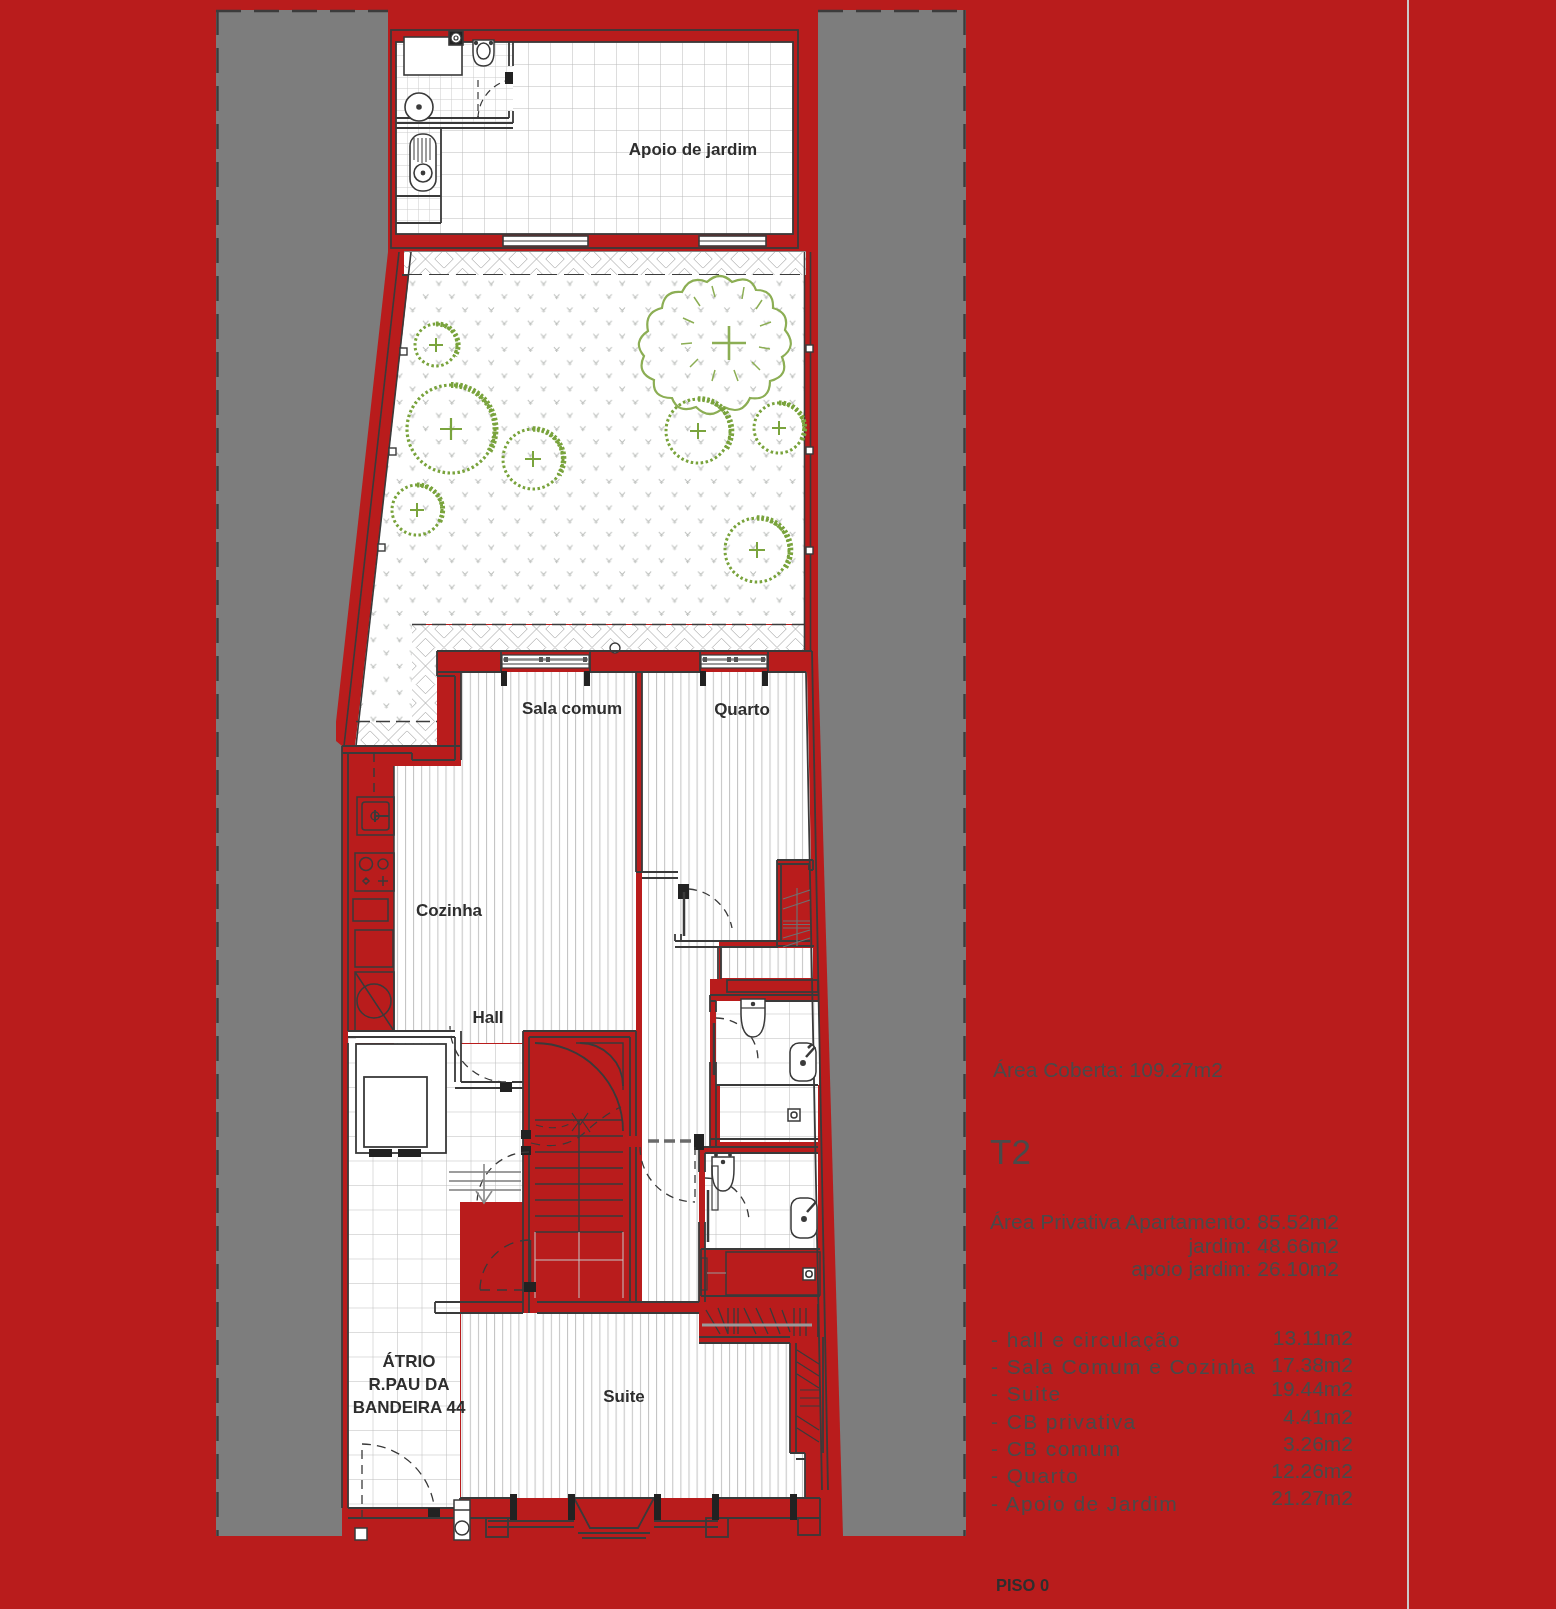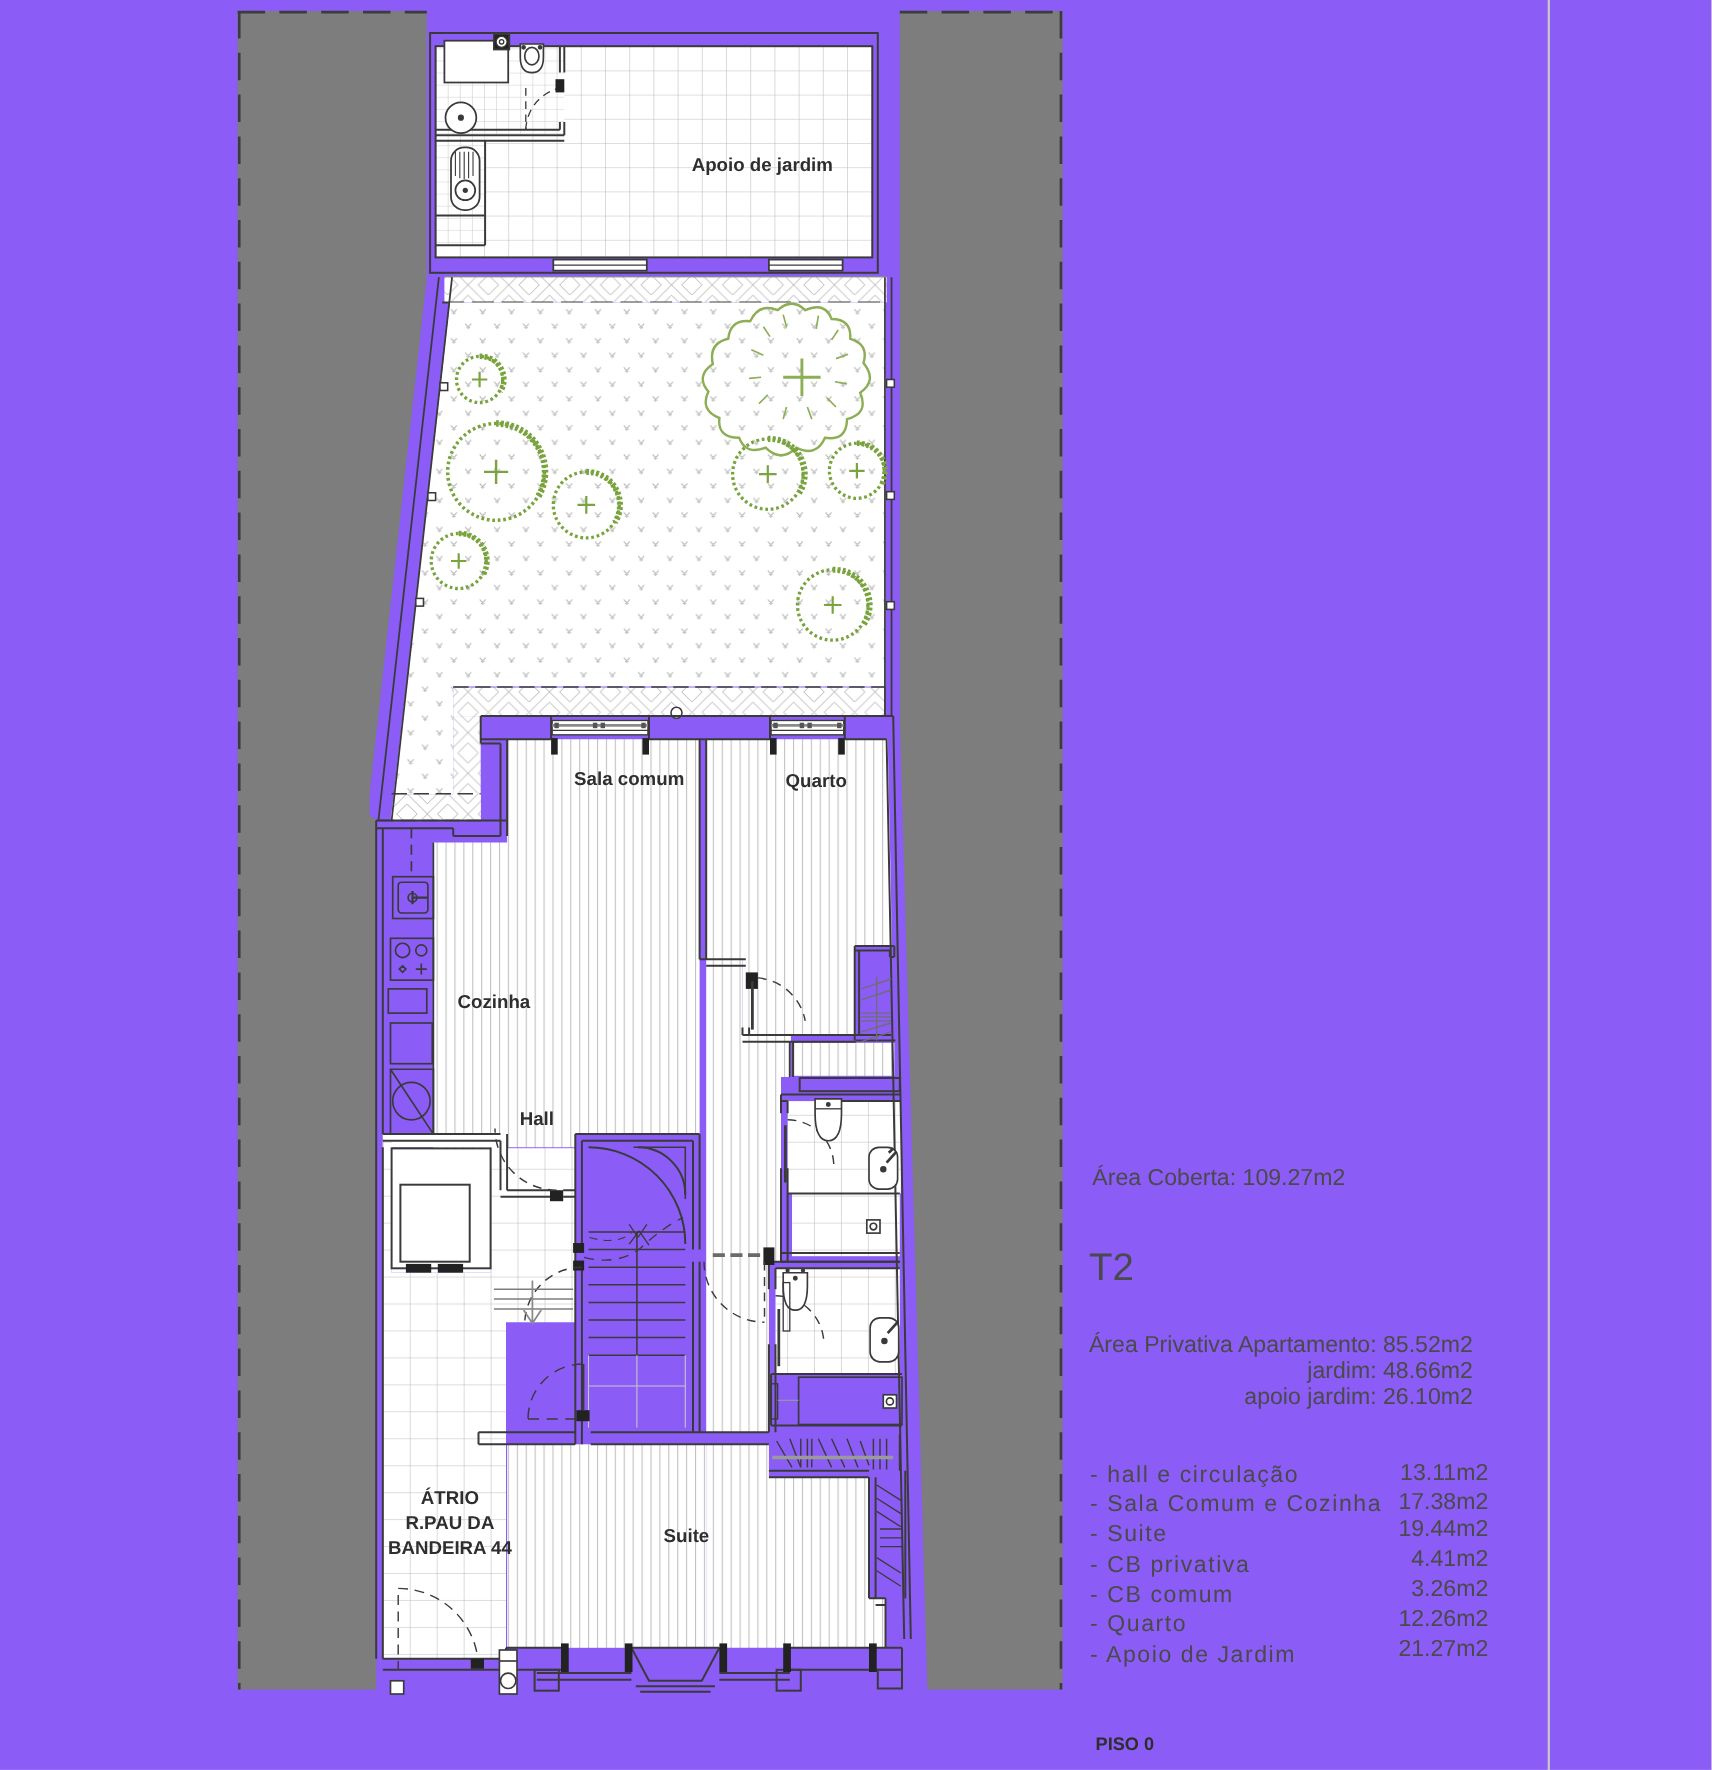--- a/index.html
+++ b/index.html
@@ -1,16 +1,16 @@
 <!DOCTYPE html>
 <html><head>
 <meta charset="utf-8">
 <style>
 html,body{margin:0;padding:0;background:#ffffff;}
-#page{position:relative;width:1556px;height:1609px;background:#8b5cf6;overflow:hidden;
+#page{position:relative;width:1556px;height:1609px;background:#b91c1c;overflow:hidden;
 font-family:"Liberation Sans", sans-serif;}
 svg{position:absolute;top:0;left:0;}
 </style>
 </head>
 <body>
 <div id="page">
 <svg width="1556" height="1609" viewBox="0 0 1556 1609">
 <defs>
 
   <pattern id="vh" width="8.1" height="12" patternUnits="userSpaceOnUse">

